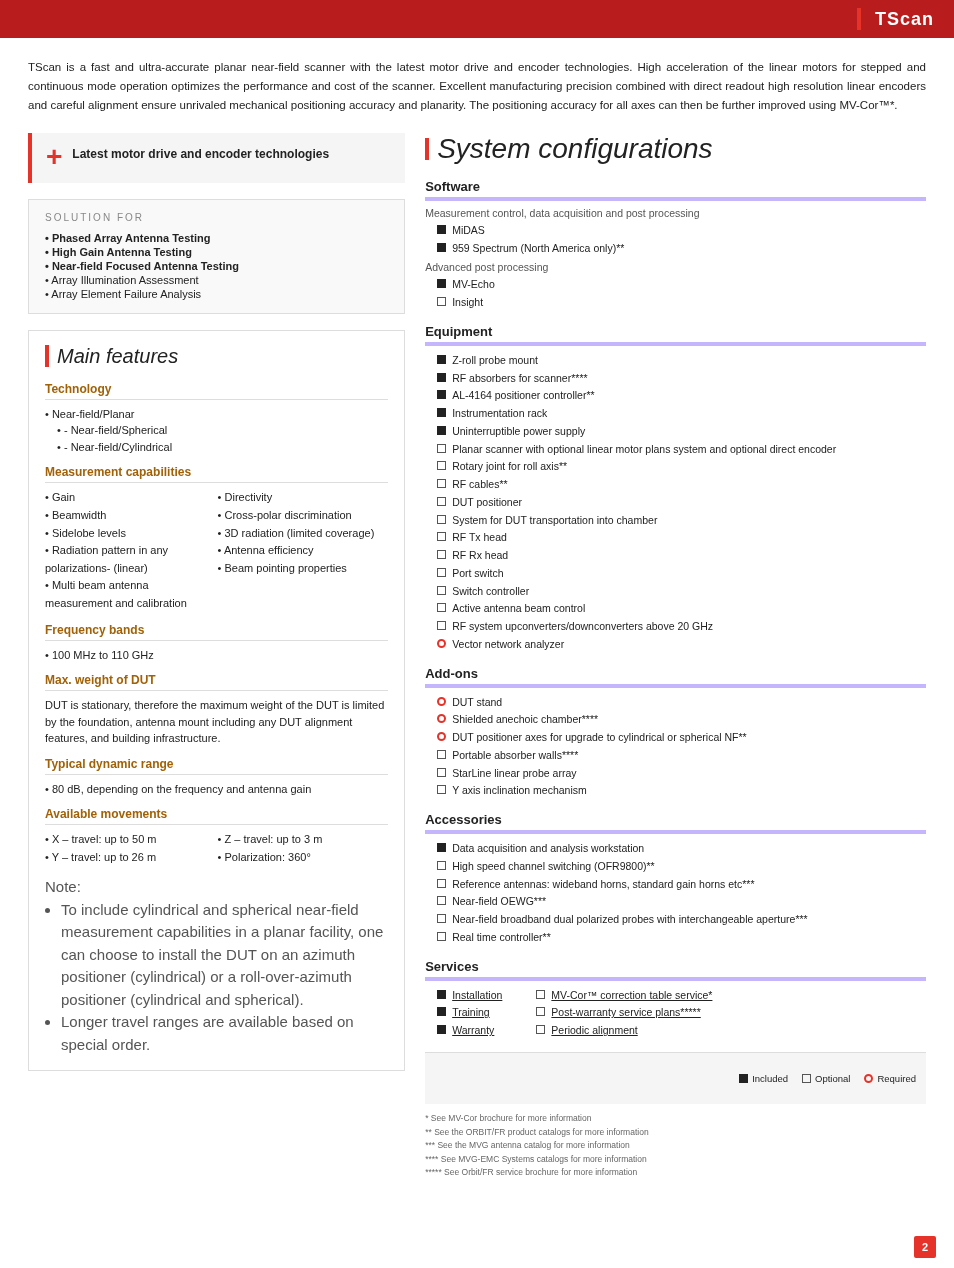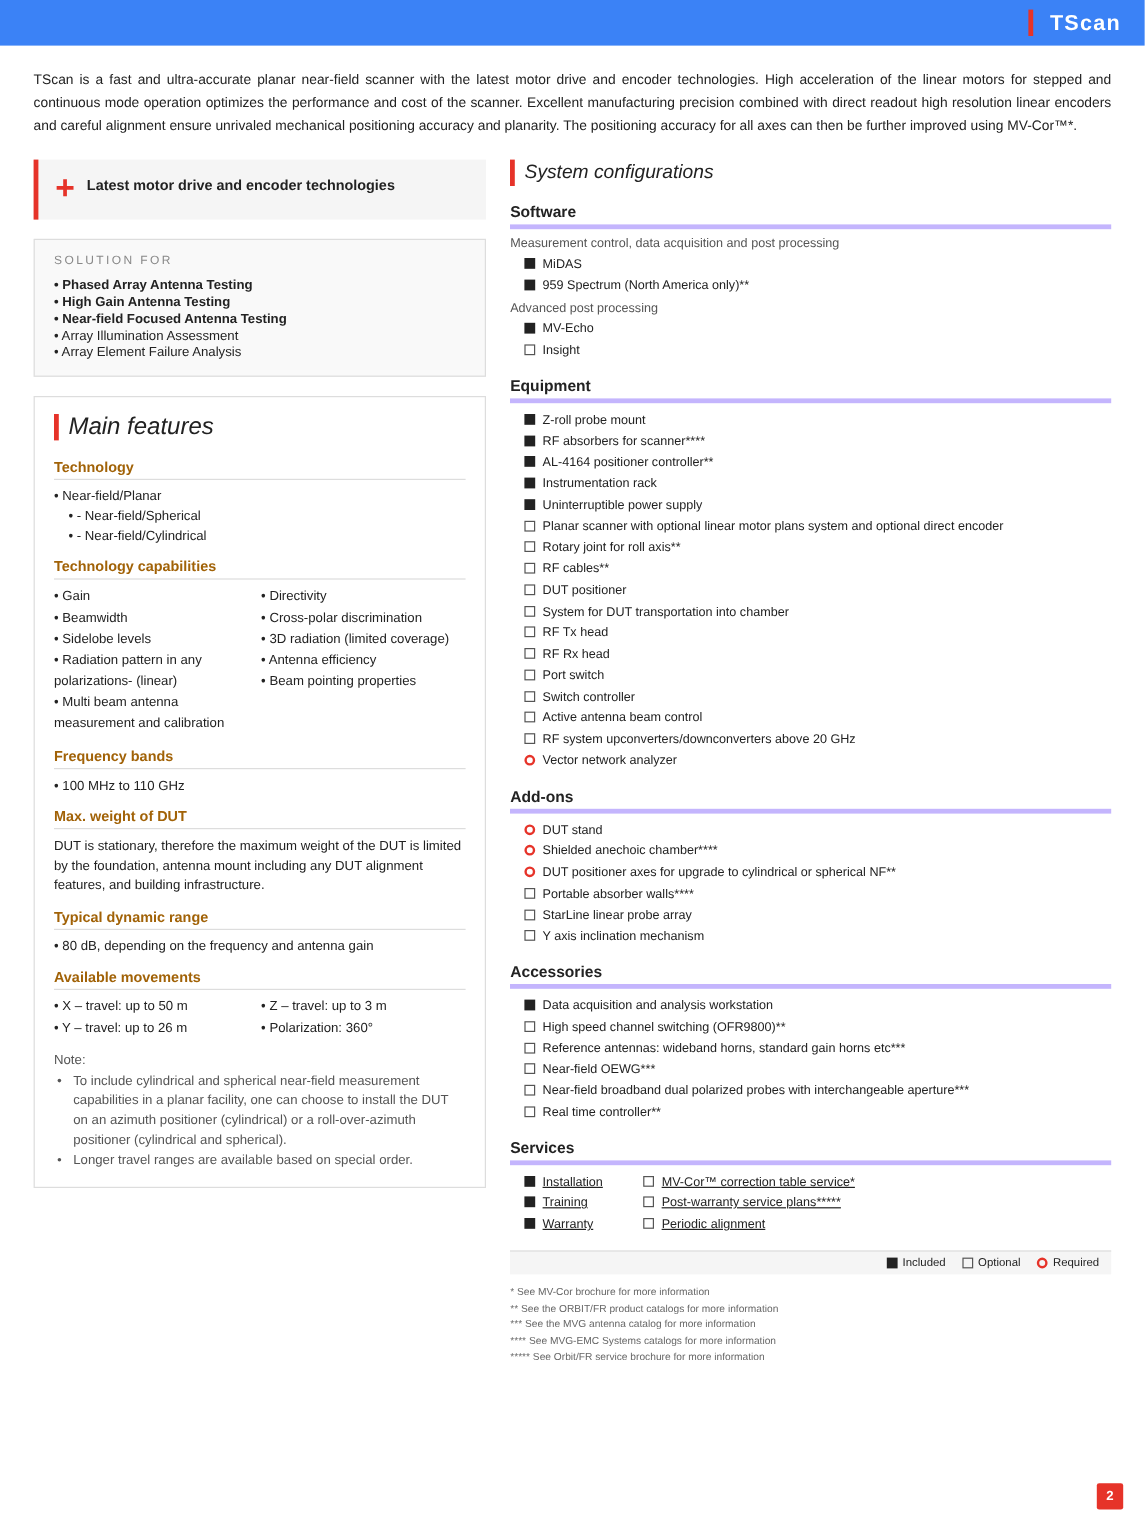--- a/index.html
+++ b/index.html
@@ -8,21 +8,21 @@
       font-size: 11px;
       background: #fff;
       color: #222;
       width: 954px;
       min-height: 1268px;
       position: relative;
     }
 
     
     .header-bar {
-      background: #3b82f6;
+      background: #b91c1c;
       color: #fff;
       text-align: right;
       padding: 8px 20px;
       font-size: 18px;
       font-weight: bold;
       letter-spacing: 1px;
       display: flex;
       align-items: center;
       justify-content: flex-end;
       gap: 8px;
@@ -175,33 +175,33 @@
     }
     .two-col-list ul li::before {
       content: "• ";
     }
     .two-col-list ul li {
       font-size: 11px;
       line-height: 1.6;
     }
 
     .note-section {
-      font-size: 11px;
+      font-size: 15px;
       color: #555;
       margin-top: 10px;
       line-height: 1.5;
     }
     .note-section ul {
       list-style: disc;
       padding-left: 16px;
     }
 
     
     .sys-config-title {
-      font-size: 16px;
+      font-size: 28px;
       font-style: italic;
       font-weight: normal;
       display: flex;
       align-items: center;
       gap: 8px;
       margin-bottom: 14px;
     }
     .sys-config-title .accent-bar {
       display: inline-block;
       width: 4px;
@@ -260,21 +260,21 @@
     }
 
     
     .legend-bar {
       display: flex;
       justify-content: flex-end;
       gap: 14px;
       align-items: center;
       font-size: 9.5px;
       background: #f5f5f5;
-      padding: 4px 10px;
+      padding: 20px 10px;
       margin-top: 10px;
       border-top: 1px solid #ddd;
     }
     .legend-item {
       display: flex;
       align-items: center;
       gap: 4px;
     }
 
     
@@ -344,21 +344,21 @@
         <div class="sub-section">
           <div class="sub-section-title">Technology</div>
           <ul>
             <li>Near-field/Planar</li>
             <li style="padding-left:12px;">- Near-field/Spherical</li>
             <li style="padding-left:12px;">- Near-field/Cylindrical</li>
           </ul>
         </div>
 
         <div class="sub-section">
-          <div class="sub-section-title">Technology capabilities</div>
+          <div class="sub-section-title">Measurement capabilities</div>
           <div class="two-col-list">
             <div class="col">
               <ul>
                 <li>Gain</li>
                 <li>Beamwidth</li>
                 <li>Sidelobe levels</li>
                 <li>Radiation pattern in any polarizations- (linear)</li>
                 <li>Multi beam antenna measurement and calibration</li>
               </ul>
             </div>

